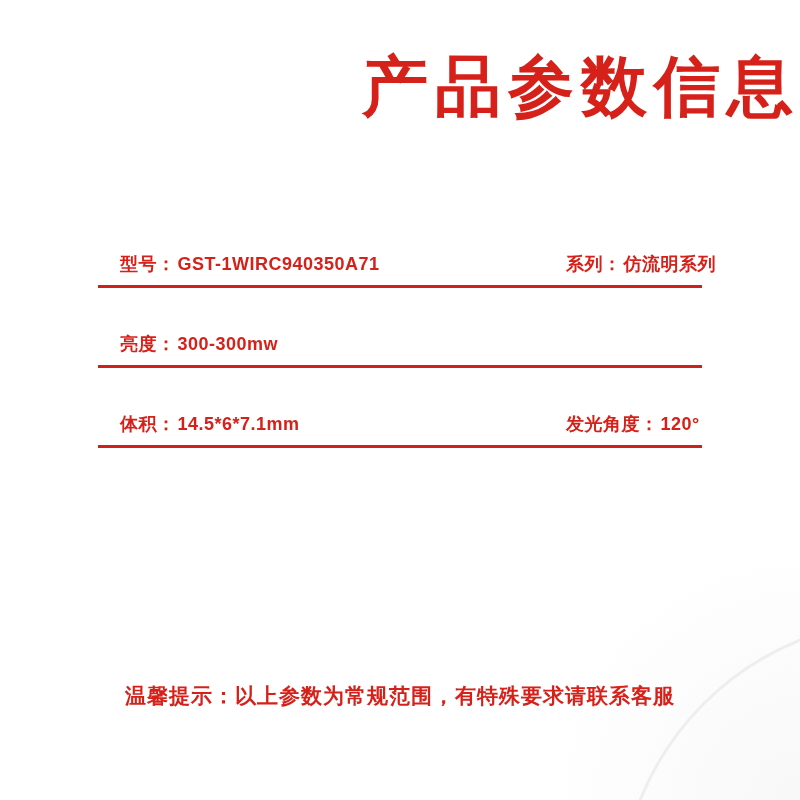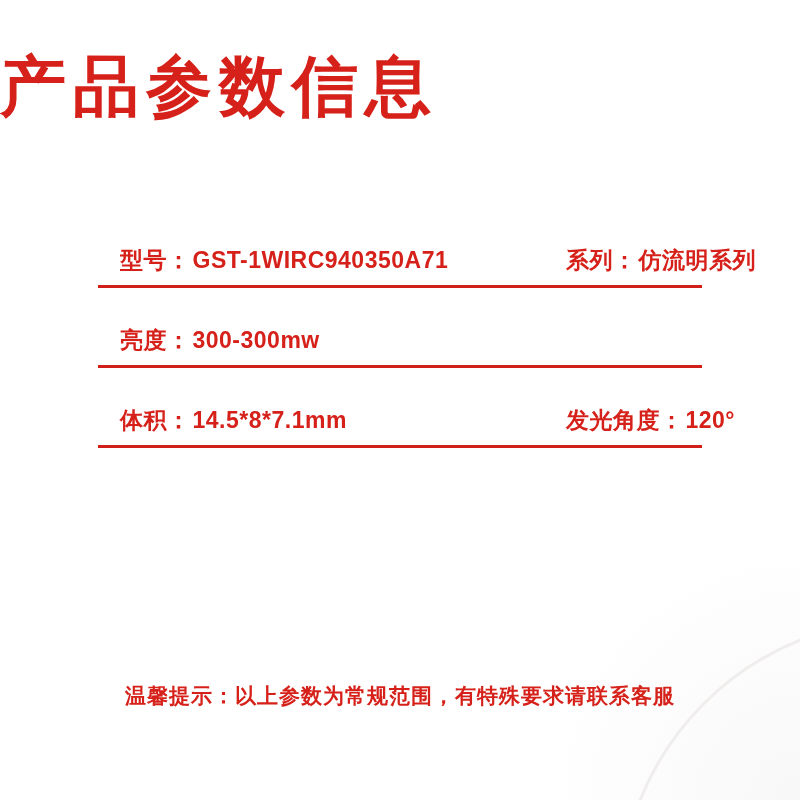--- a/index.html
+++ b/index.html
@@ -15,21 +15,21 @@
     font-family: "Liberation Sans", "DejaVu Sans", sans-serif;
     -webkit-font-smoothing: antialiased;
   }
 
   
   .page-title {
     position: absolute;
     top: 42px;
     left: 0;
     width: 800px;
-    text-align: left;
+    text-align: right;
     font-size: 66px;
     font-weight: bold;
     letter-spacing: 7px;
     color: #d6211a;
     white-space: nowrap;
   }
 
   
   .spec-table {
     position: absolute;
@@ -40,21 +40,21 @@
   .spec-row {
     position: relative;
     height: 77px;
     border-bottom: 3px solid #d0201a;
     box-sizing: content-box;
   }
   .spec-cell {
     position: absolute;
     bottom: 9px;
     white-space: nowrap;
-    font-size: 23px;
+    font-size: 18px;
     font-weight: bold;
     color: #d6211a;
     letter-spacing: 0.5px;
   }
   .spec-cell.left  { left: 22px; }
   .spec-cell.right { left: 430px; margin-left: 38px; }
   .spec-sep { padding-right: 2px; }
 
   
   .footer-note {
@@ -111,21 +111,21 @@
 
 
   <div class="spec-row">
     <div class="spec-cell left">
       <span>亮度</span><span class="spec-sep">：</span><span>300-300mw</span>
     </div>
   </div>
 
   <div class="spec-row">
     <div class="spec-cell left">
-      <span>体积</span><span class="spec-sep">：</span><span>14.5*8*7.1mm</span>
+      <span>体积</span><span class="spec-sep">：</span><span>14.5*6*7.1mm</span>
     </div>
     <div class="spec-cell right">
       <span>发光角度</span><span class="spec-sep">：</span><span>120°</span>
     </div>
   </div>
 
 </div>
 
 <div class="footer-note">温馨提示：以上参数为常规范围，有特殊要求请联系客服</div>
 

